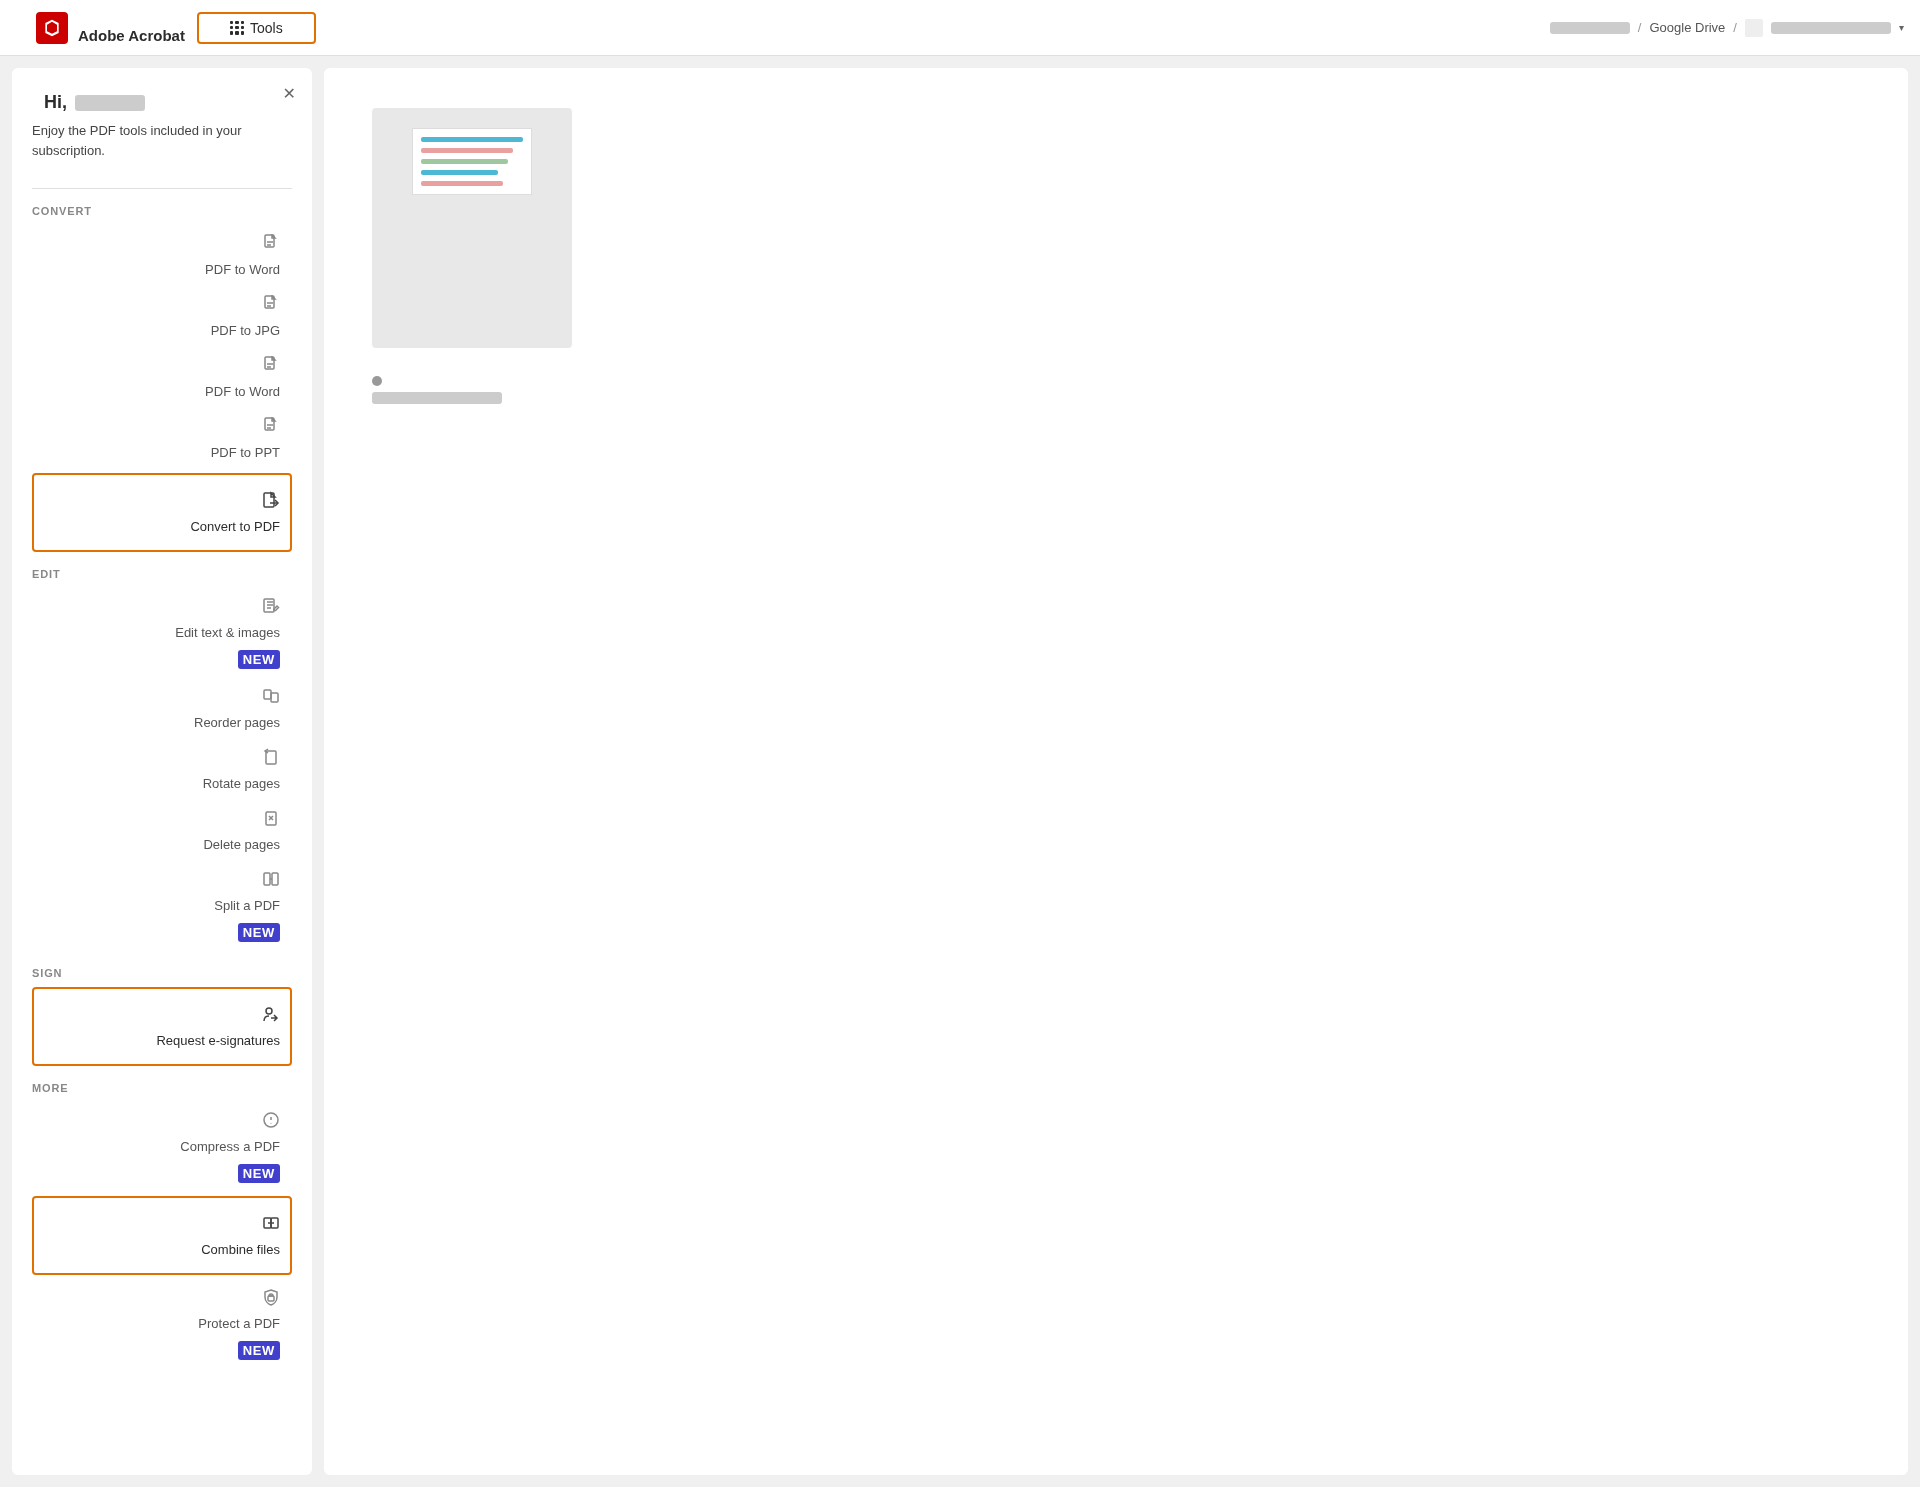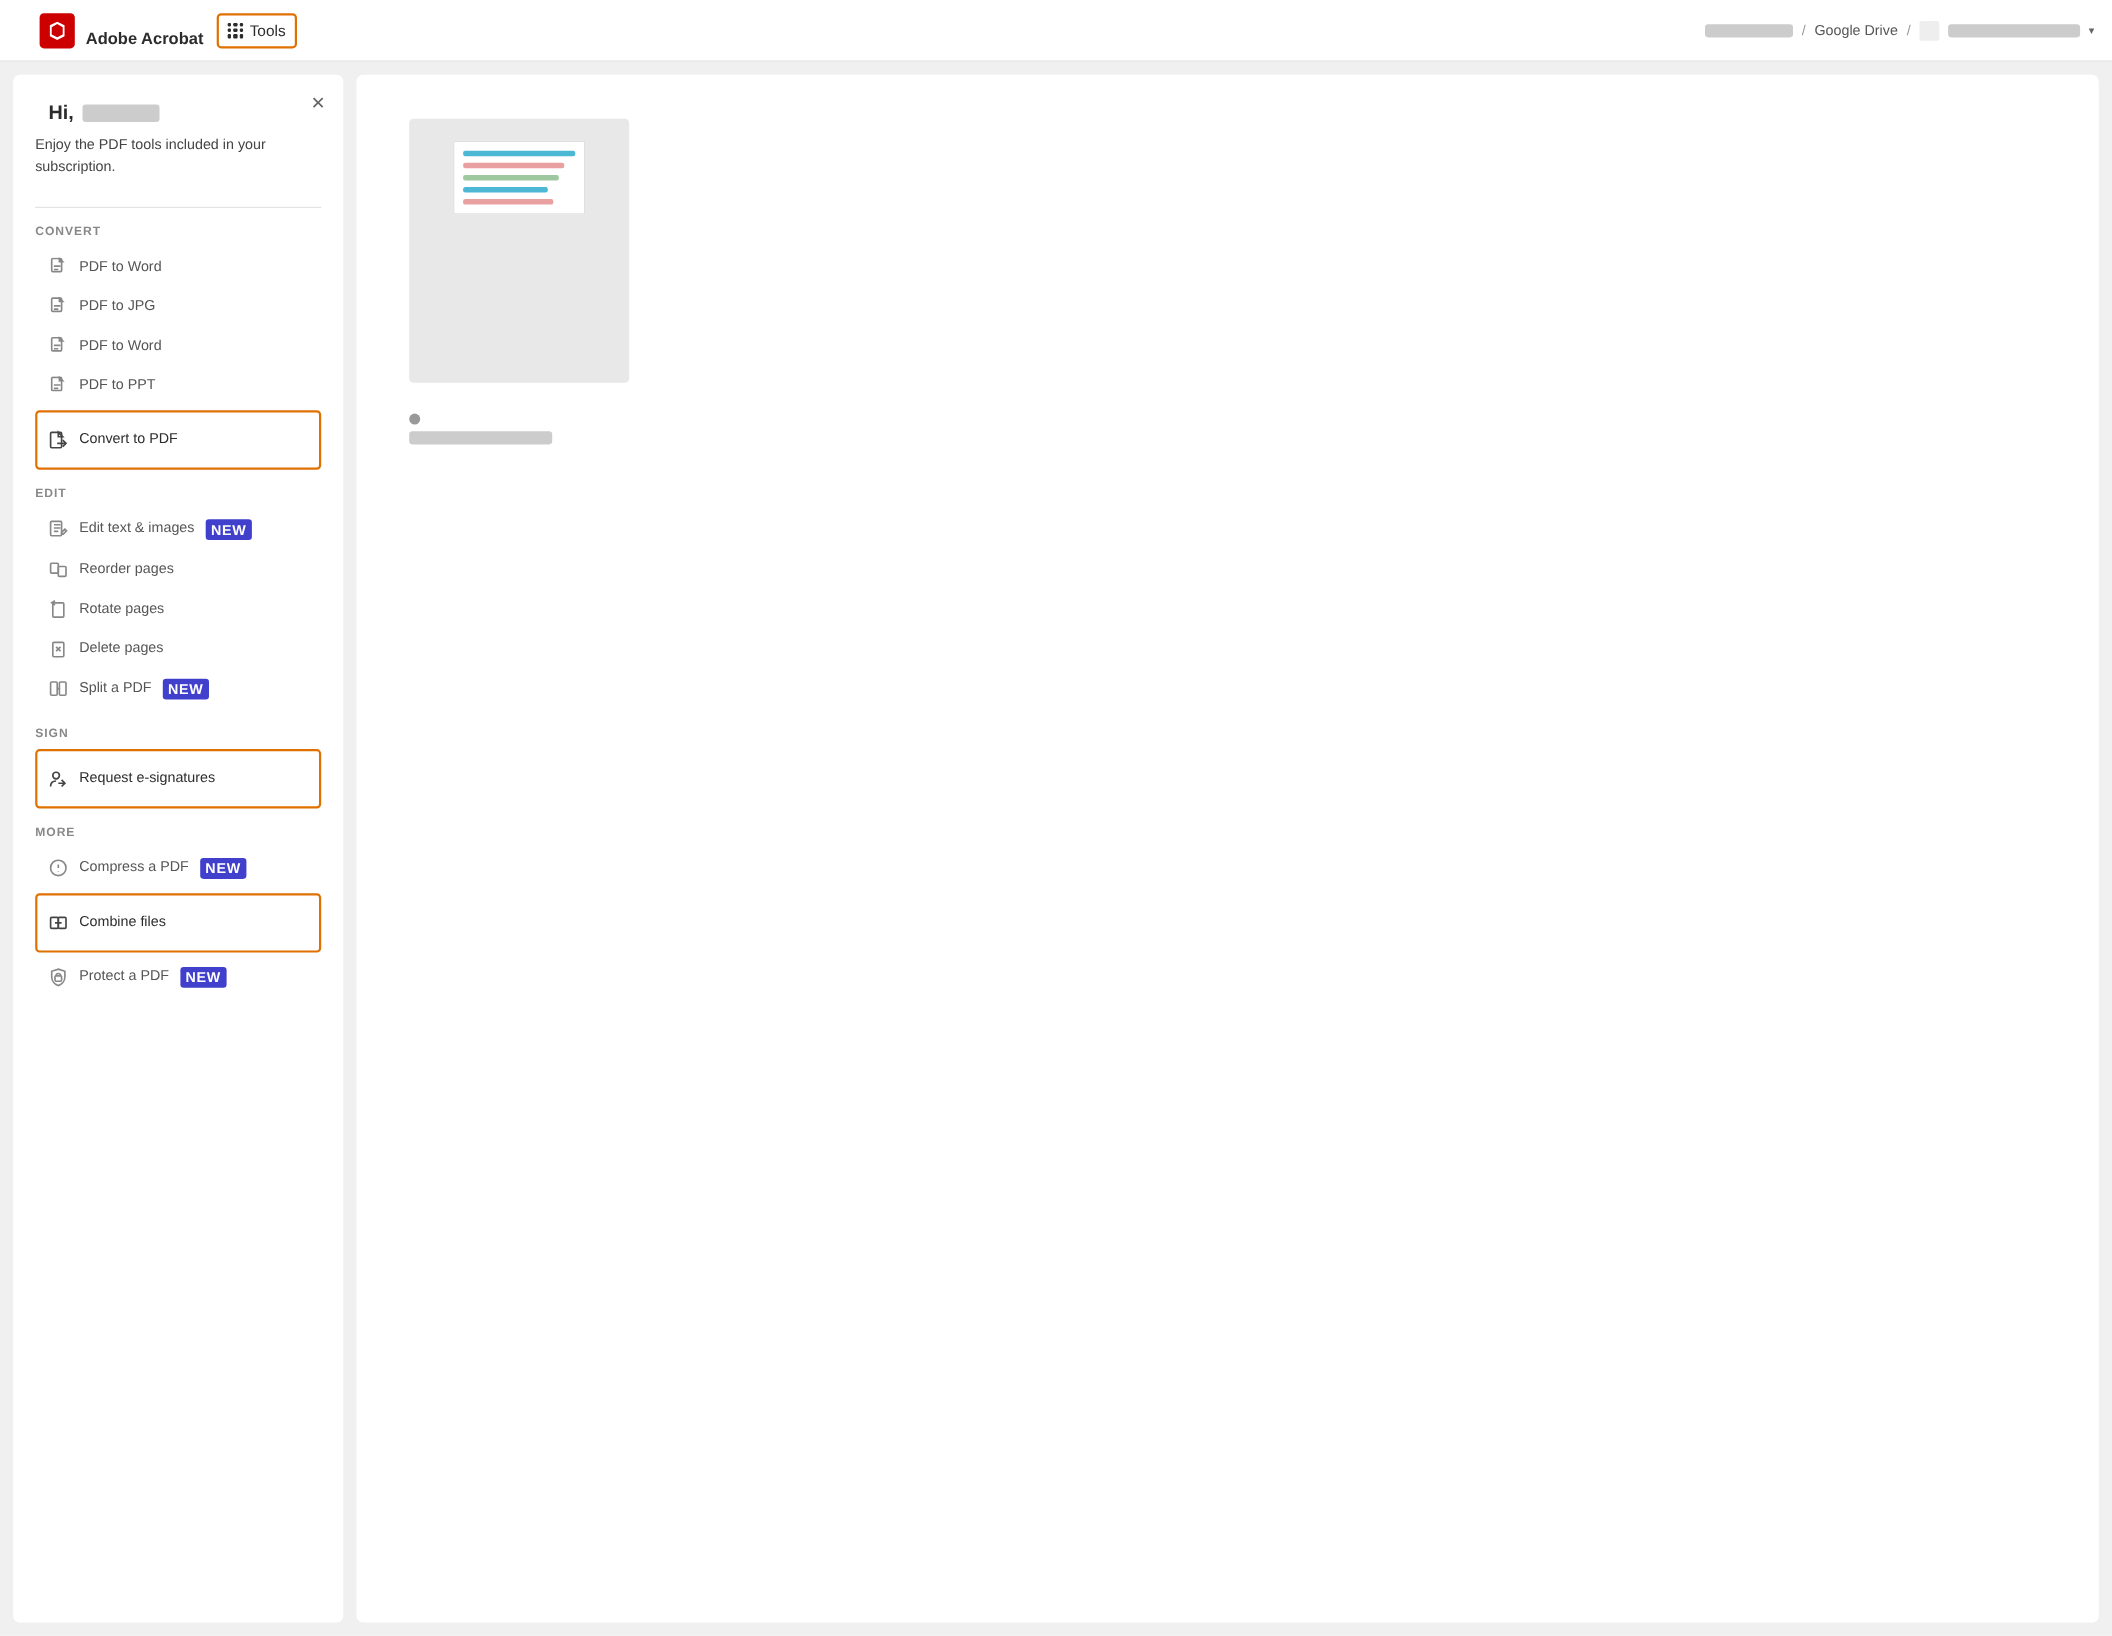--- a/index.html
+++ b/index.html
@@ -46,21 +46,21 @@
       font-size: 15px;
       font-weight: 600;
       color: #2c2c2c;
     }
     .tools-btn {
       display: flex;
       align-items: center;
       gap: 6px;
       border: 2px solid #e07000;
       border-radius: 4px;
-      padding: 6px 8px;
+      padding: 6px 31px;
       background: #fff;
       cursor: pointer;
       font-size: 14px;
       font-weight: 500;
       color: #2c2c2c;
     }
     .tools-btn .grid-icon {
       display: grid;
       grid-template-columns: 1fr 1fr 1fr;
       gap: 2px;
@@ -168,28 +168,29 @@
       font-size: 11px;
       font-weight: 700;
       color: #888;
       letter-spacing: 0.08em;
       text-transform: uppercase;
       margin: 16px 0 8px 0;
     }
 
     .tool-item {
       display: flex;
-      align-items: flex-start;
+      align-items: flex-end;
       gap: 10px;
       padding: 7px 10px;
       border-radius: 4px;
       cursor: pointer;
       font-size: 13px;
       color: #555;
       border: 2px solid transparent;
+      flex-direction: column;
     }
     .tool-item.highlighted {
       border: 2px solid #e07000;
       border-radius: 4px;
       color: #2c2c2c;
       font-weight: 500;
       padding: 16px 10px;
       margin: 4px 0;
     }
     .tool-item .item-icon {

